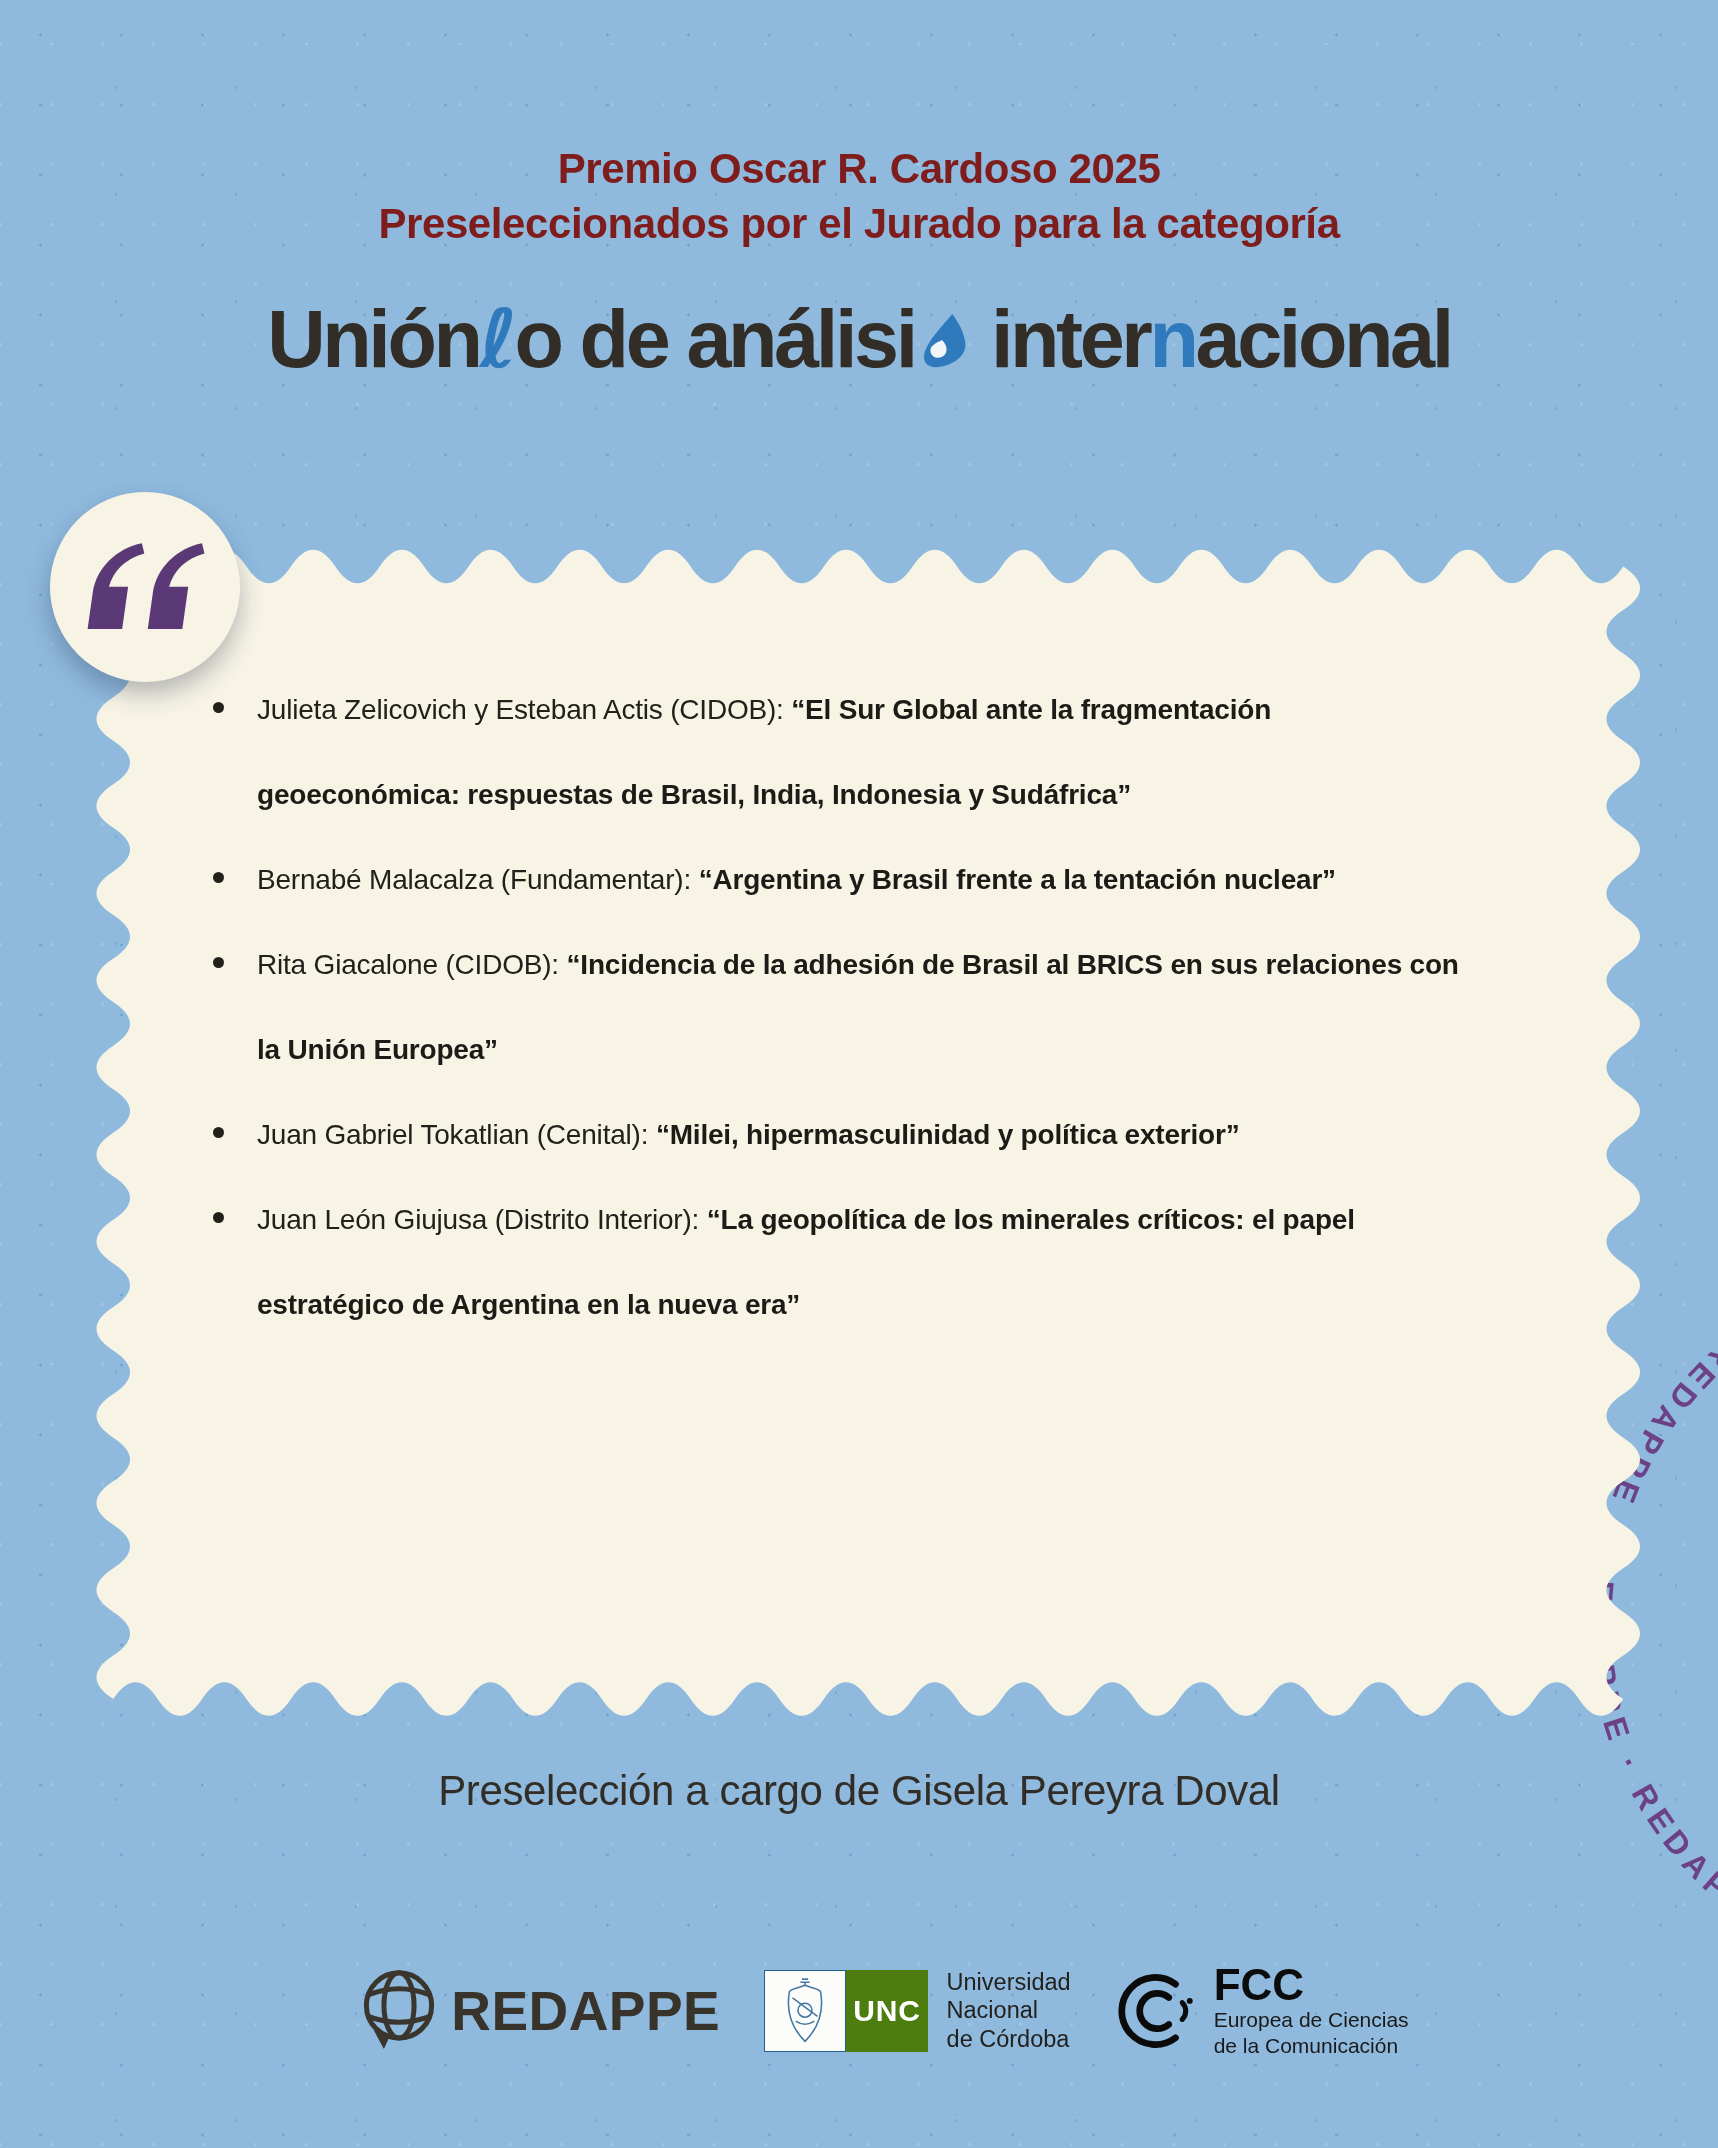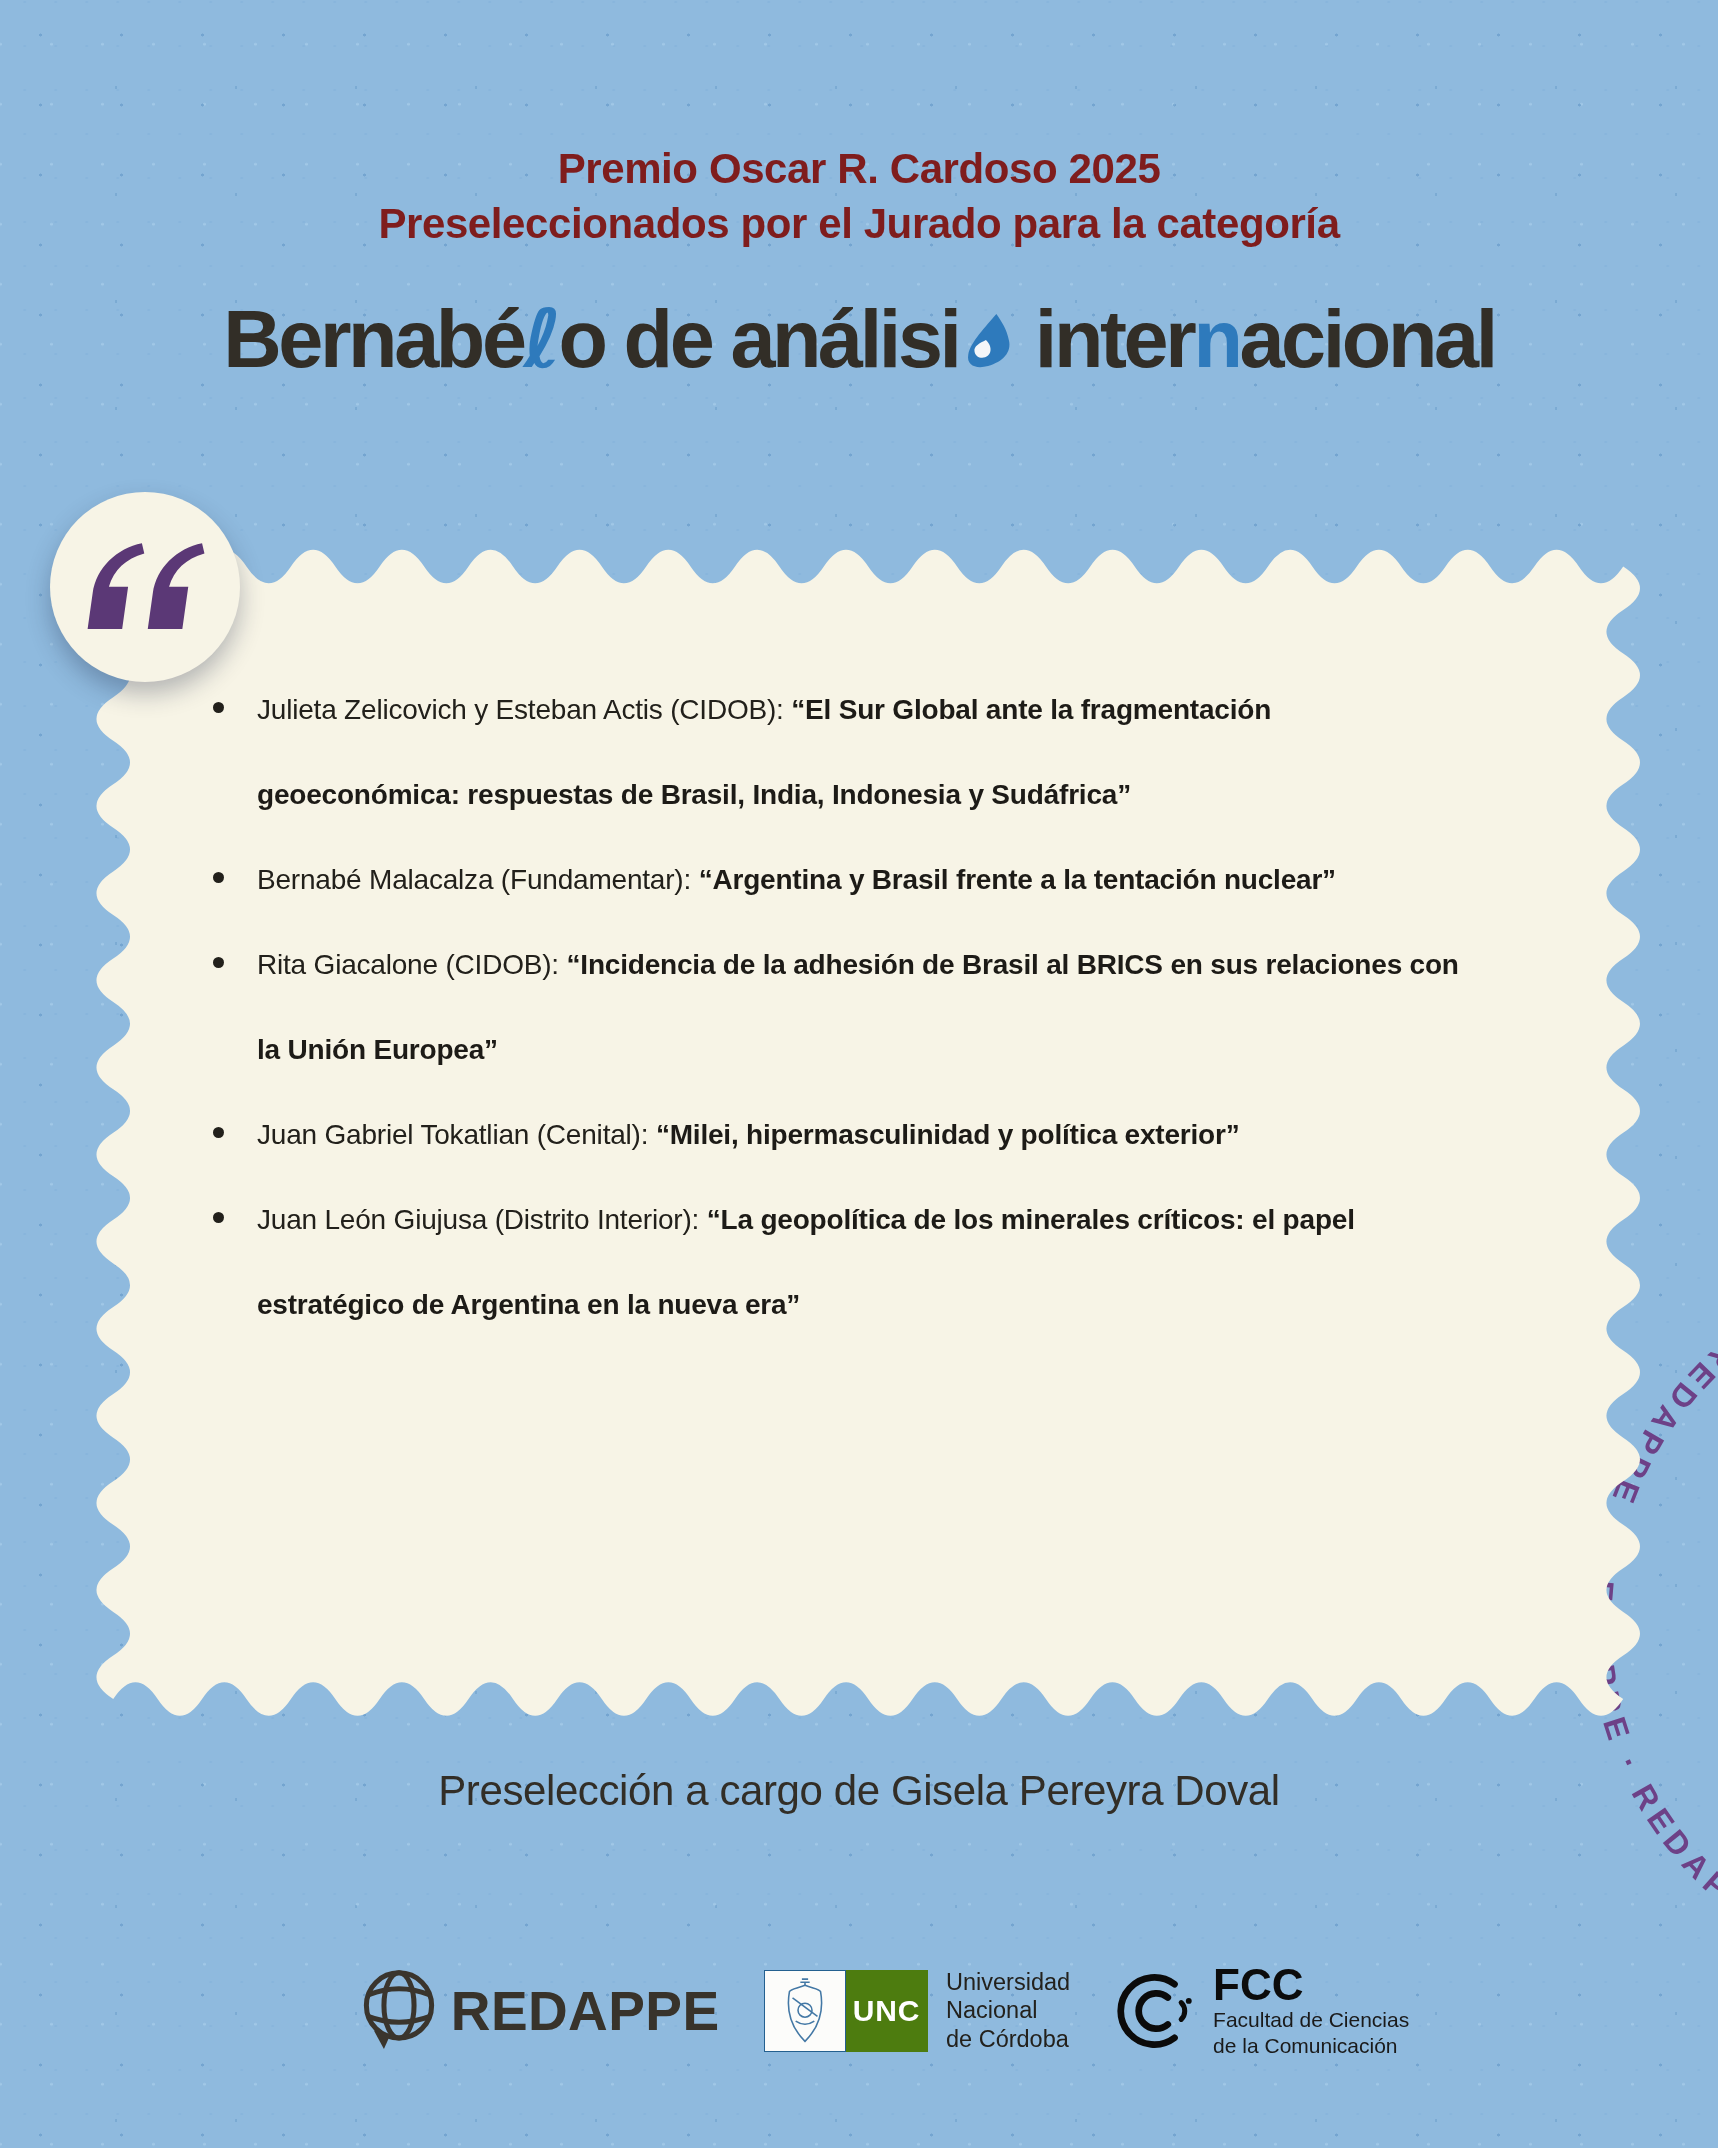--- a/index.html
+++ b/index.html
@@ -53,21 +53,21 @@
   .fcc-name{font-size:21px;line-height:26px;color:#1a1a1a;font-weight:500;}
 </style>
 </head>
 <body>
 
 <div class="header">
   <div>Premio Oscar R. Cardoso 2025</div>
   <div>Preseleccionados por el Jurado para la categoría</div>
 </div>
 
-<div class="cat-title" id="catTitle"><span class="">Bernabé</span><span class="accent loop-l">ℓ</span><span class="">o de análisi</span><svg class="drop-glyph" viewBox="0 0 100 112">
+<div class="cat-title" id="catTitle"><span class="">Unión</span><span class="accent loop-l">ℓ</span><span class="">o de análisi</span><svg class="drop-glyph" viewBox="0 0 100 112">
       <path fill="#2e7abc" d="M68 6 C48 30 18 60 14 84 C10 106 30 112 52 106 C80 98 98 80 92 56 C88 36 78 20 68 6 Z"></path>
       <path fill="#f3f6f9" d="M48 56 C58 66 60 78 52 86 C42 94 28 90 26 78 C24 68 36 62 48 56 Z"></path>
     </svg><span class=""> inter</span><span class="accent">n</span><span class="">acional</span></div>
 
 <svg class="layer" viewBox="0 0 2048 2560" aria-hidden="true">
   <defs>
     <path id="wmCircle" d="M 2330 1500 A 435 435 0 1 0 2330 2370 A 435 435 0 1 0 2330 1500"></path>
   </defs>
   <text class="wm-text"><textPath id="wmTextPath" href="#wmCircle">REDAPPE · REDAPPE · REDAPPE · REDAPPE · REDAPPE · REDAPPE · REDAPPE · REDAPPE · REDAPPE · </textPath></text>
 </svg>
@@ -135,20 +135,20 @@
       <g fill="none" stroke="#0b0b0b" stroke-linecap="round">
         <path stroke-width="8" d="M72 18 A40 40 0 1 0 72 82"></path>
         <path stroke-width="8" d="M64 34 A21 21 0 1 0 64 66"></path>
         <path stroke-width="6" d="M80 40 A14 14 0 0 1 80 60"></path>
       </g>
       <circle cx="89" cy="38" r="3.5" fill="#0b0b0b"></circle>
     </svg>
     <div>
       <div class="fcc-abbr">FCC</div>
       <div class="fcc-name" id="fccName">
-          <div>Facultad de Ciencias</div>
+          <div>Europea de Ciencias</div>
           <div>de la Comunicación</div>
         </div>
     </div>
   </div>
 
 </div>
 
 
 </body></html>

